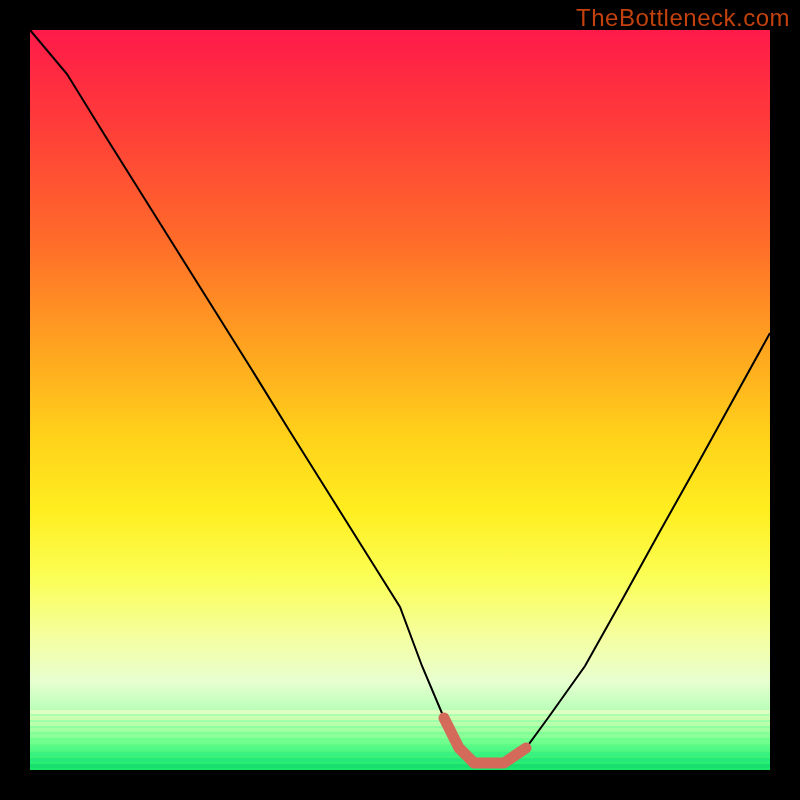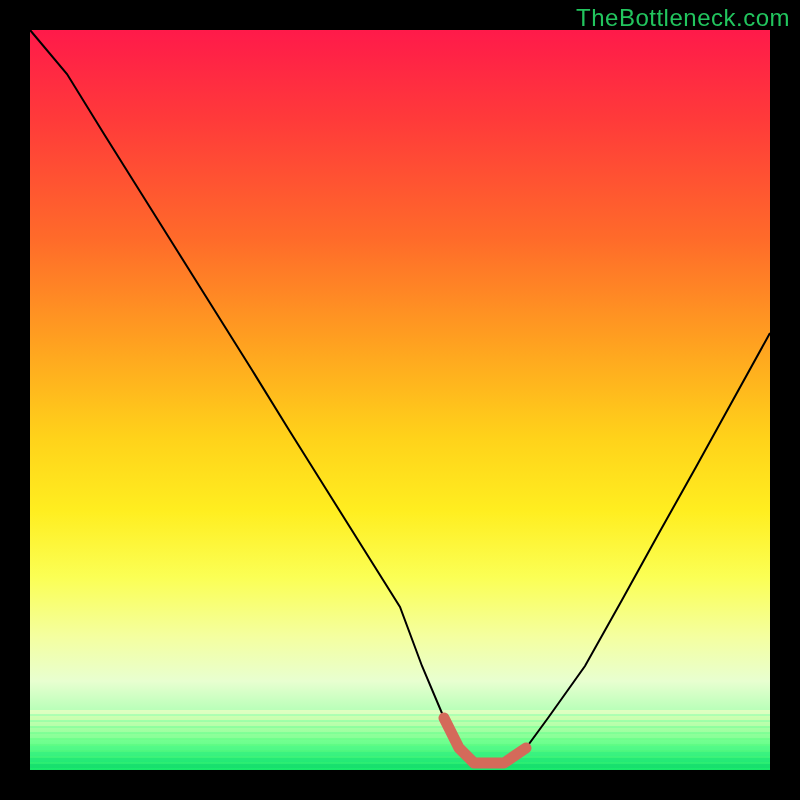--- a/index.html
+++ b/index.html
@@ -14,21 +14,21 @@
   .frame {
     position: relative;
     width: 800px;
     height: 800px;
     background: #000;
   }
   .watermark {
     position: absolute;
     top: 4px;
     right: 10px;
-    color: #22c55e;
+    color: #c2410c;
     font-size: 24px;
     font-weight: 400;
     letter-spacing: 0.5px;
     z-index: 10;
   }
   .plot-area {
     position: absolute;
     left: 30px;
     top: 30px;
     width: 740px;

